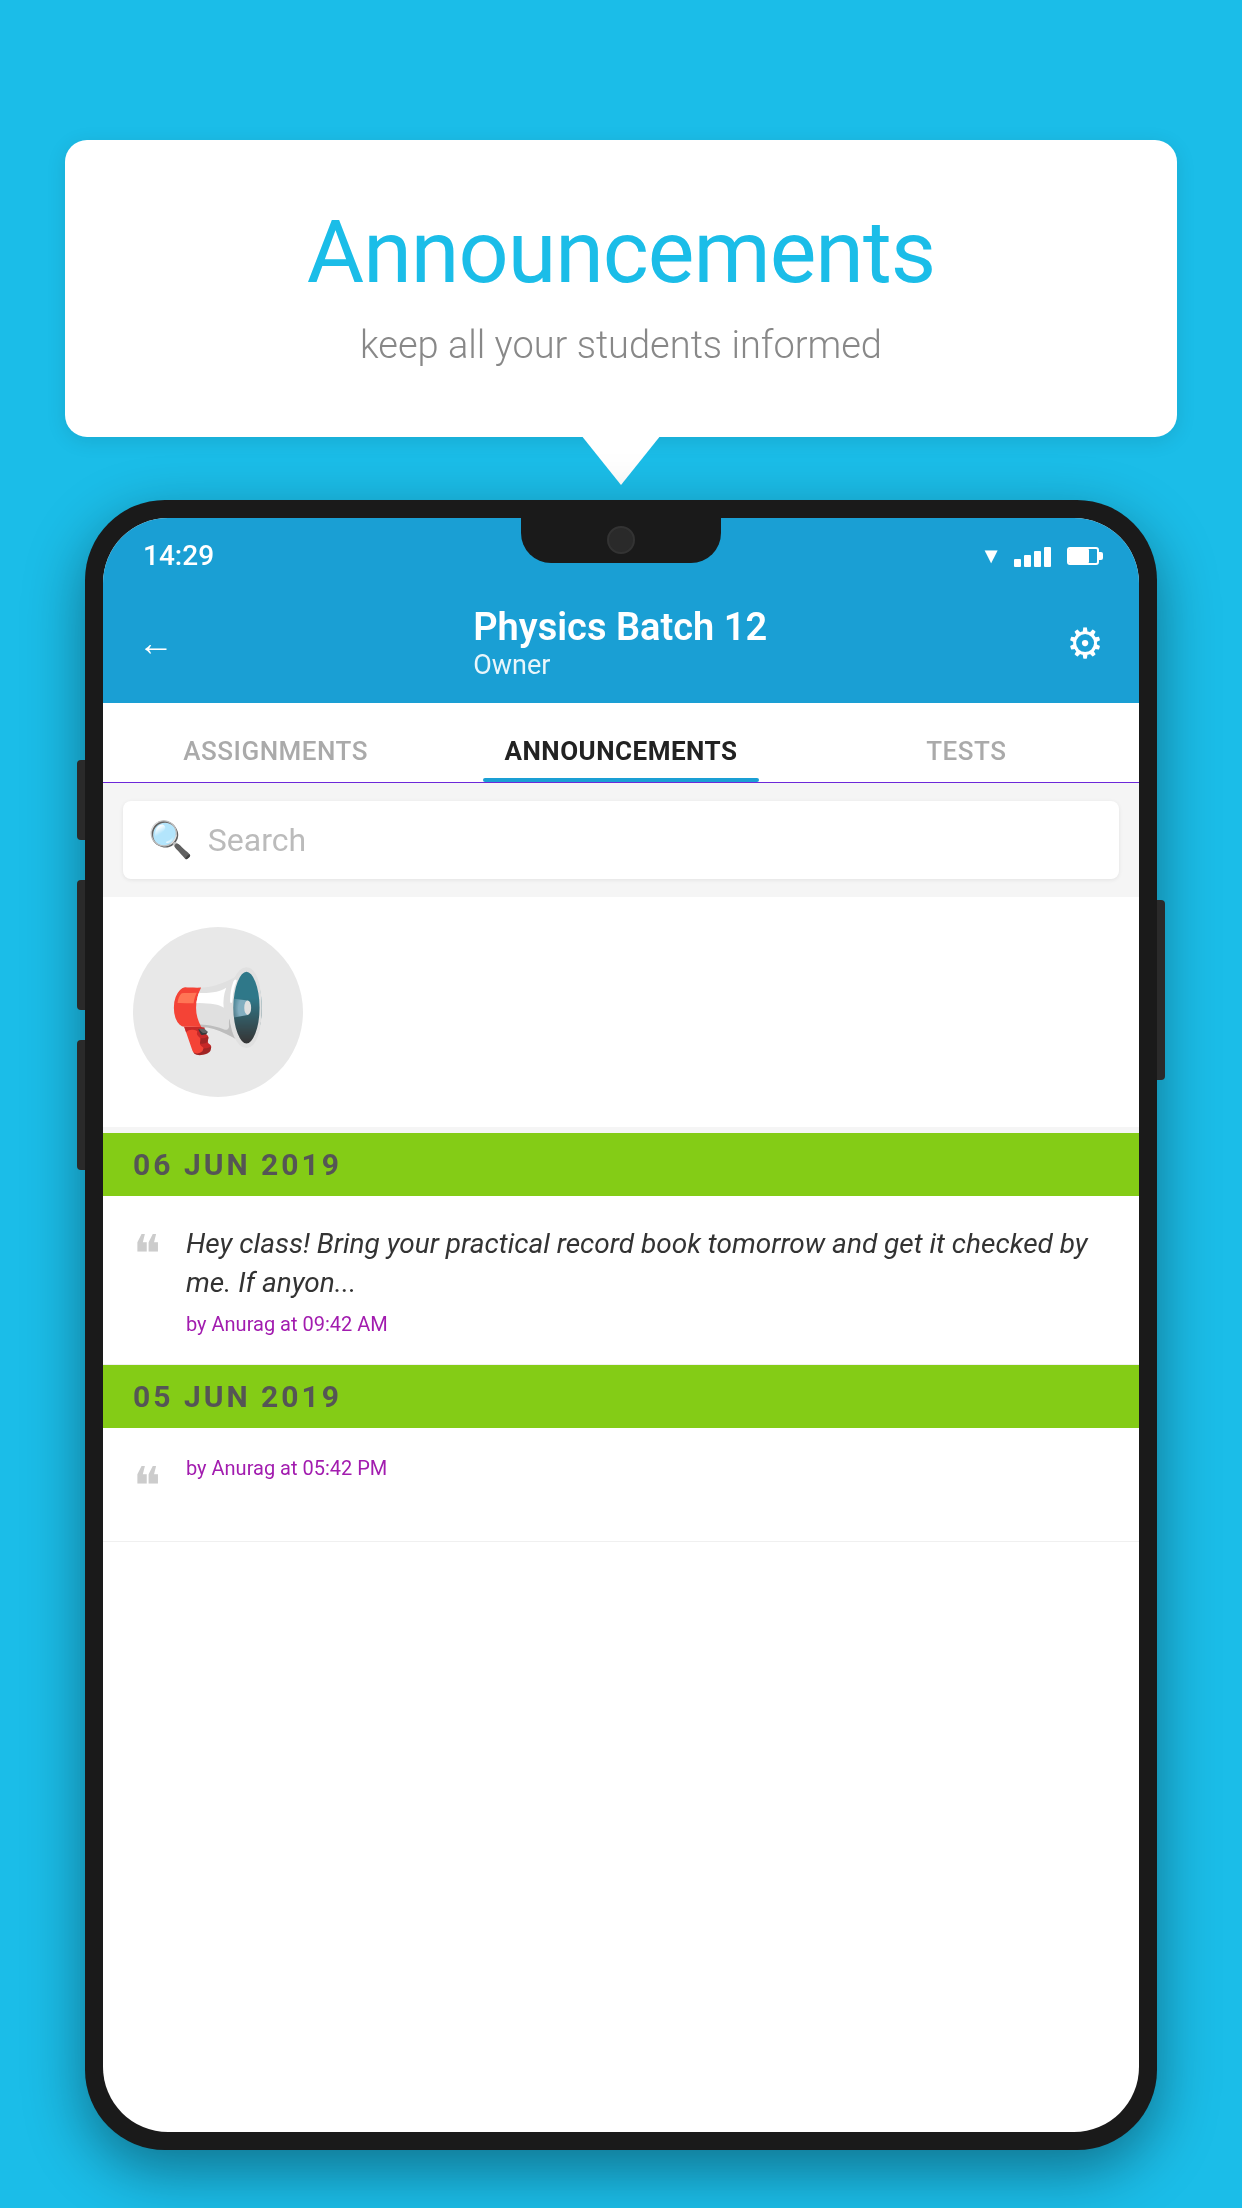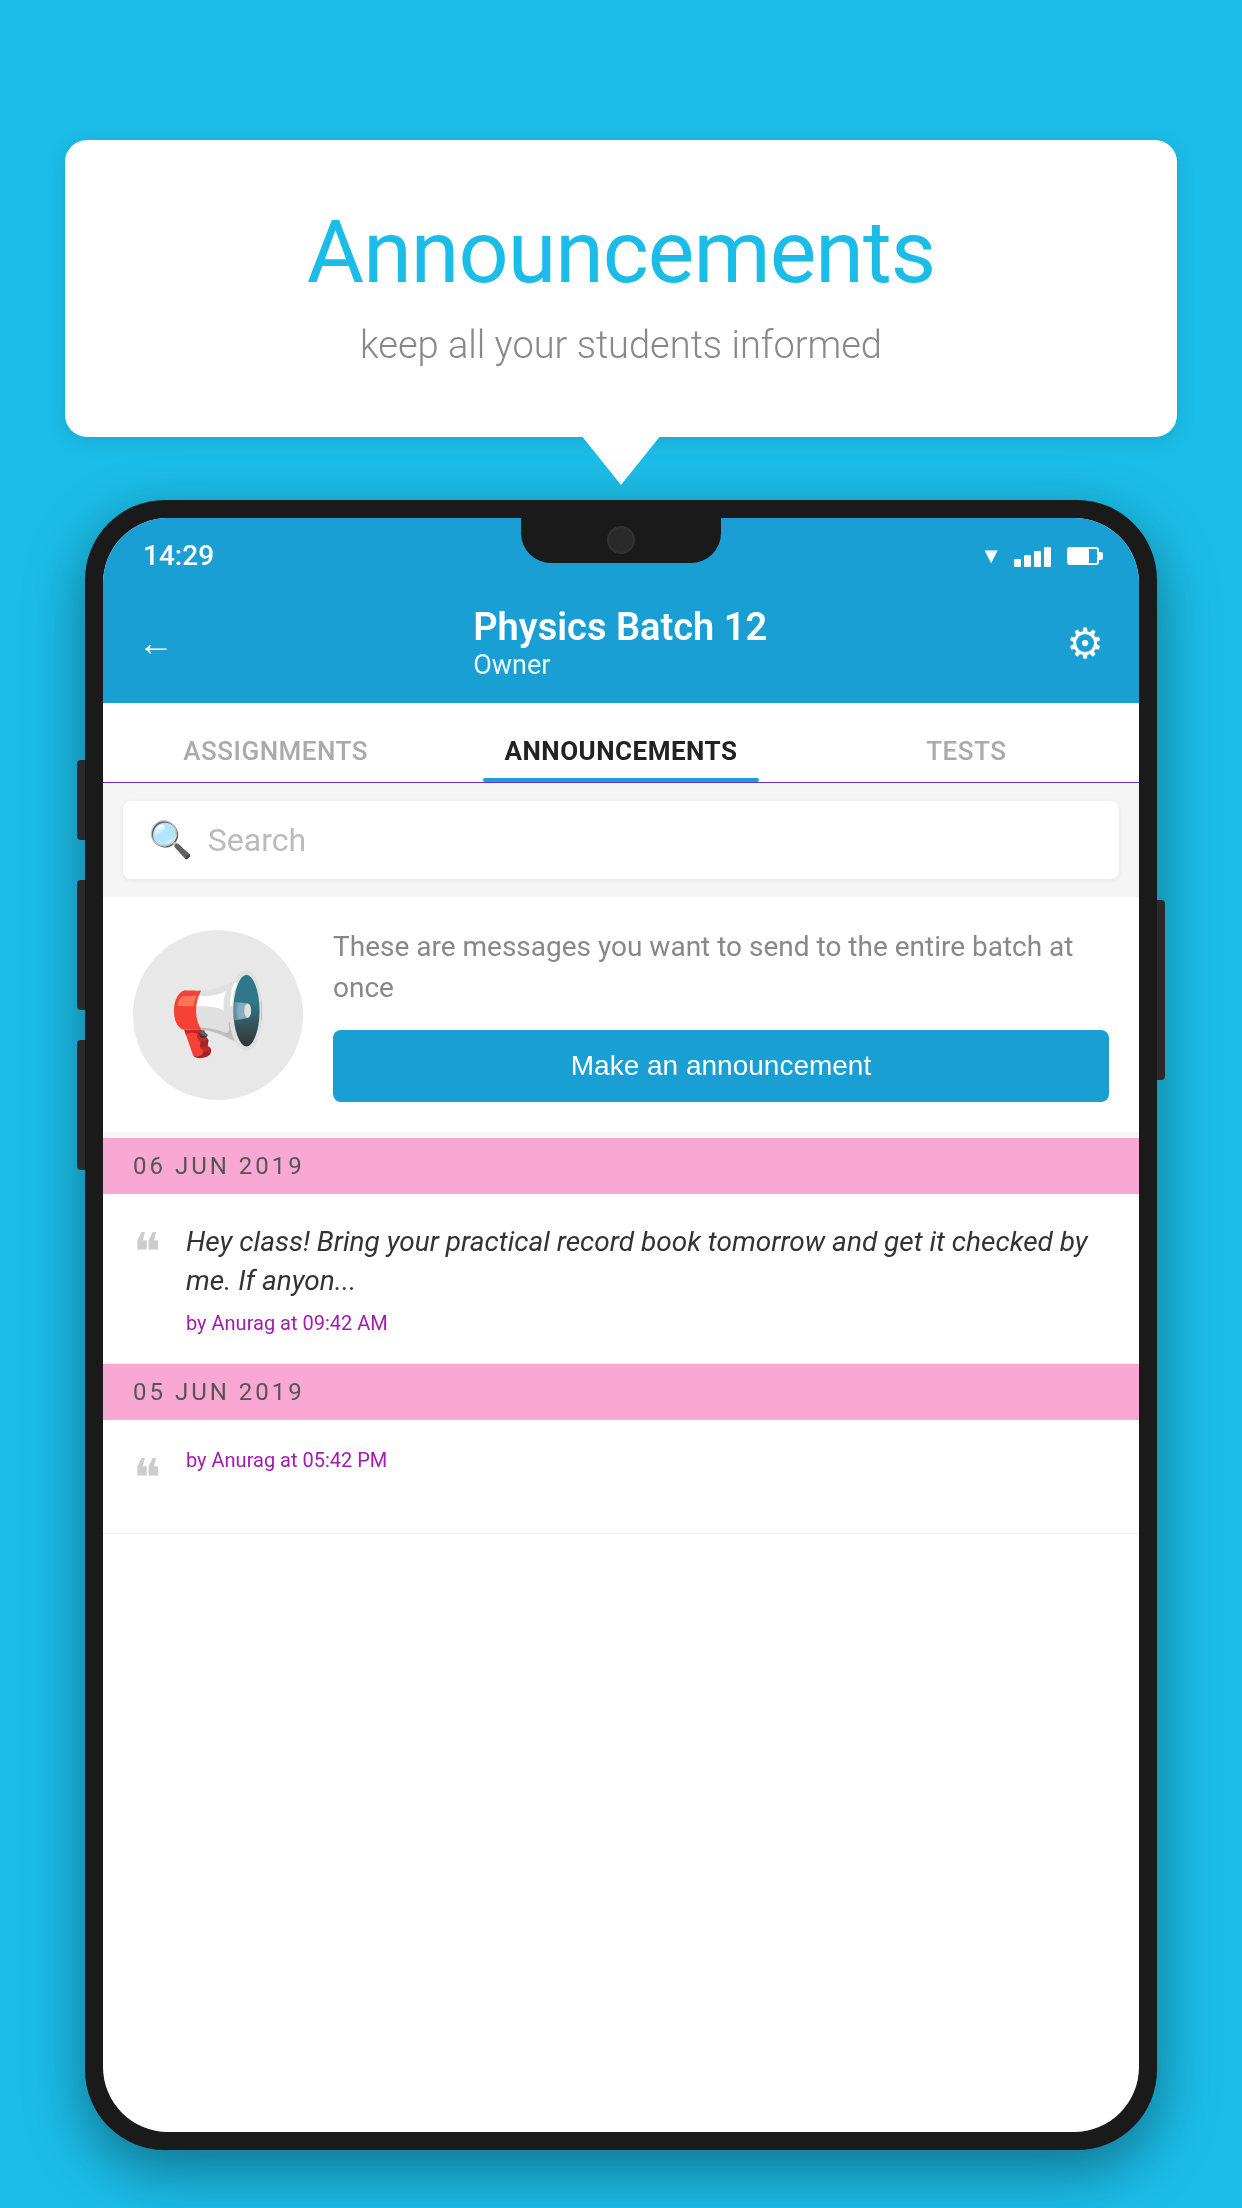--- a/index.html
+++ b/index.html
@@ -369,24 +369,24 @@
       border-radius: 8px;
       padding: 20px 30px;
       font-size: 28px;
       font-weight: 500;
       cursor: pointer;
       width: 100%;
     }
 
     
     .date-separator {
-      background: #f9a8d4;
+      background: #84cc16;
       padding: 14px 30px;
-      font-size: 24px;
-      font-weight: 400;
+      font-size: 30px;
+      font-weight: 700;
       color: #555;
       letter-spacing: 3px;
     }
 
     
     .announcement-item {
       background: white;
       padding: 28px 30px;
       display: flex;
       align-items: flex-start;
@@ -488,24 +488,20 @@
 
         <div class="search-bar">
           <span class="search-icon-svg">🔍</span>
           <span class="search-placeholder">Search</span>
         </div>
 
         <div class="promo-card">
           <div class="promo-icon-circle">
             <span class="megaphone-icon">📢</span>
           </div>
-          <div class="promo-content">
-            <div class="promo-text">These are messages you want to send to the entire batch at once</div>
-            <button class="make-announcement-btn">Make an announcement</button>
-          </div>
         </div>
 
         <div class="date-separator">06  JUN  2019</div>
         <div class="announcement-item">
           <span class="quote-icon">❝</span>
           <div class="announcement-content">
             <div class="announcement-message">Hey class! Bring your practical record book tomorrow and get it checked by me. If anyon...</div>
             <div class="announcement-meta">by Anurag at 09:42 AM</div>
           </div>
         </div>

